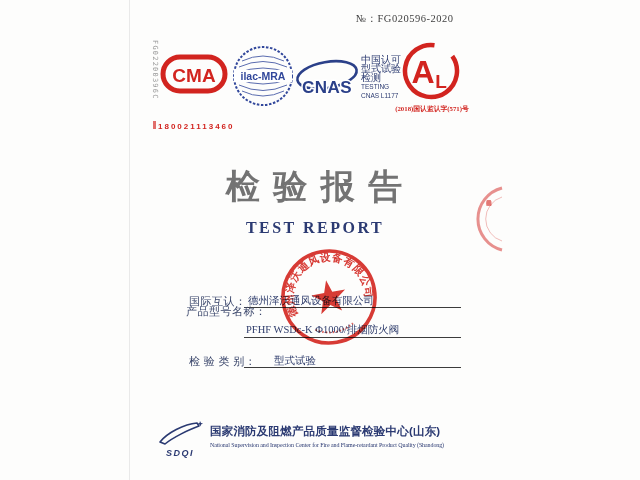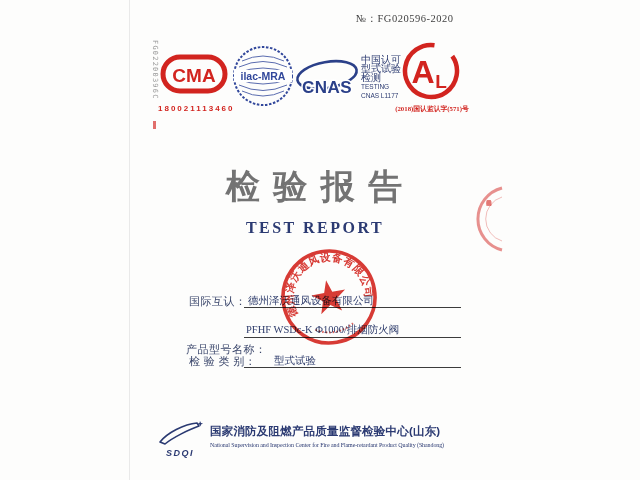--- a/index.html
+++ b/index.html
@@ -10,21 +10,21 @@
   .page-edge{left:129px;top:0;width:1px;height:480px;background:#e9e9e9;}
   
   .side-code{left:159px;top:40px;font-size:7px;letter-spacing:1.2px;color:#9a9a9a;
              transform:rotate(90deg);transform-origin:left top;white-space:nowrap;
              font-family:"DejaVu Sans Mono", monospace;}
   .side-mark{left:153px;top:121px;width:3px;height:8px;background:#d2241f;opacity:.65;}
   
   .report-no{left:356px;top:12px;font-size:10.5px;color:#3f3f3f;letter-spacing:.5px;}
   
   .cma-wrap{left:158px;top:52px;width:72px;height:62px;text-align:left;}
-  .cma-num{display:block;margin-top:2px;font-size:8px;letter-spacing:2px;color:#d2241f;
+  .cma-num{display:block;margin-top:20px;font-size:8px;letter-spacing:2px;color:#d2241f;
            font-family:"Liberation Sans", sans-serif;font-weight:bold;}
   .ilac-wrap{left:231px;top:44px;width:64px;height:64px;}
   .cnas-wrap{left:294px;top:56px;width:66px;height:48px;}
   .cnas-caption{left:361px;top:55px;width:60px;color:#2b3a70;line-height:9px;}
   .cnas-caption .cn{font-size:10px;font-weight:normal;}
   .cnas-caption .en{font-size:6.5px;font-family:"Liberation Sans", sans-serif;}
   .cal-wrap{left:399px;top:42px;width:64px;height:62px;}
   .cal-caption{left:390px;top:104px;width:84px;text-align:center;font-size:6.8px;color:#d2241f;
                font-weight:bold;}
   
@@ -35,21 +35,21 @@
             letter-spacing:2.5px;color:#2b3a72;}
   
   .edge-seal{left:463px;top:182px;width:42px;height:74px;}
   .edge-seal-text{left:473px;top:196px;height:48px;width:18px;writing-mode:vertical-rl;
                   font-size:5px;line-height:5.5px;color:#d2241f;opacity:.6;filter:blur(.4px);}
   
   .field-label{font-size:11px;color:#39456a;letter-spacing:.5px;white-space:pre;}
   .field-value{font-size:10.5px;color:#2f3d6c;white-space:nowrap;}
   .field-line{height:1px;background:#3c3c3c;}
   .lbl1{left:189px;top:294px;} .val1{left:248px;top:294px;} .line1{left:244px;top:307px;width:217px;}
-  .lbl2{left:186px;top:342px;} .val2{left:246px;top:323px;} .line2{left:244px;top:337px;width:217px;}
+  .lbl2{left:186px;top:304px;} .val2{left:246px;top:323px;} .line2{left:244px;top:337px;width:217px;}
   .lbl3{left:189px;top:354px;} .val3{left:232px;top:354px;margin-left:42px;} .line3{left:244px;top:367px;width:217px;}
   
   .company-seal{left:272px;top:240px;width:114px;height:114px;opacity:.9;
                 mix-blend-mode:multiply;}
   
   .footer{left:156px;top:420px;width:340px;display:flex;align-items:flex-start;gap:6px;}
   .footer-text{padding-top:4px;}
   .org-cn{font-family:"Liberation Sans", sans-serif;font-weight:bold;font-size:11.5px;
           color:#2b3a72;letter-spacing:.2px;white-space:nowrap;}
   .org-en{margin-top:3px;font-size:6px;color:#2b3a72;letter-spacing:-.1px;white-space:nowrap;}

